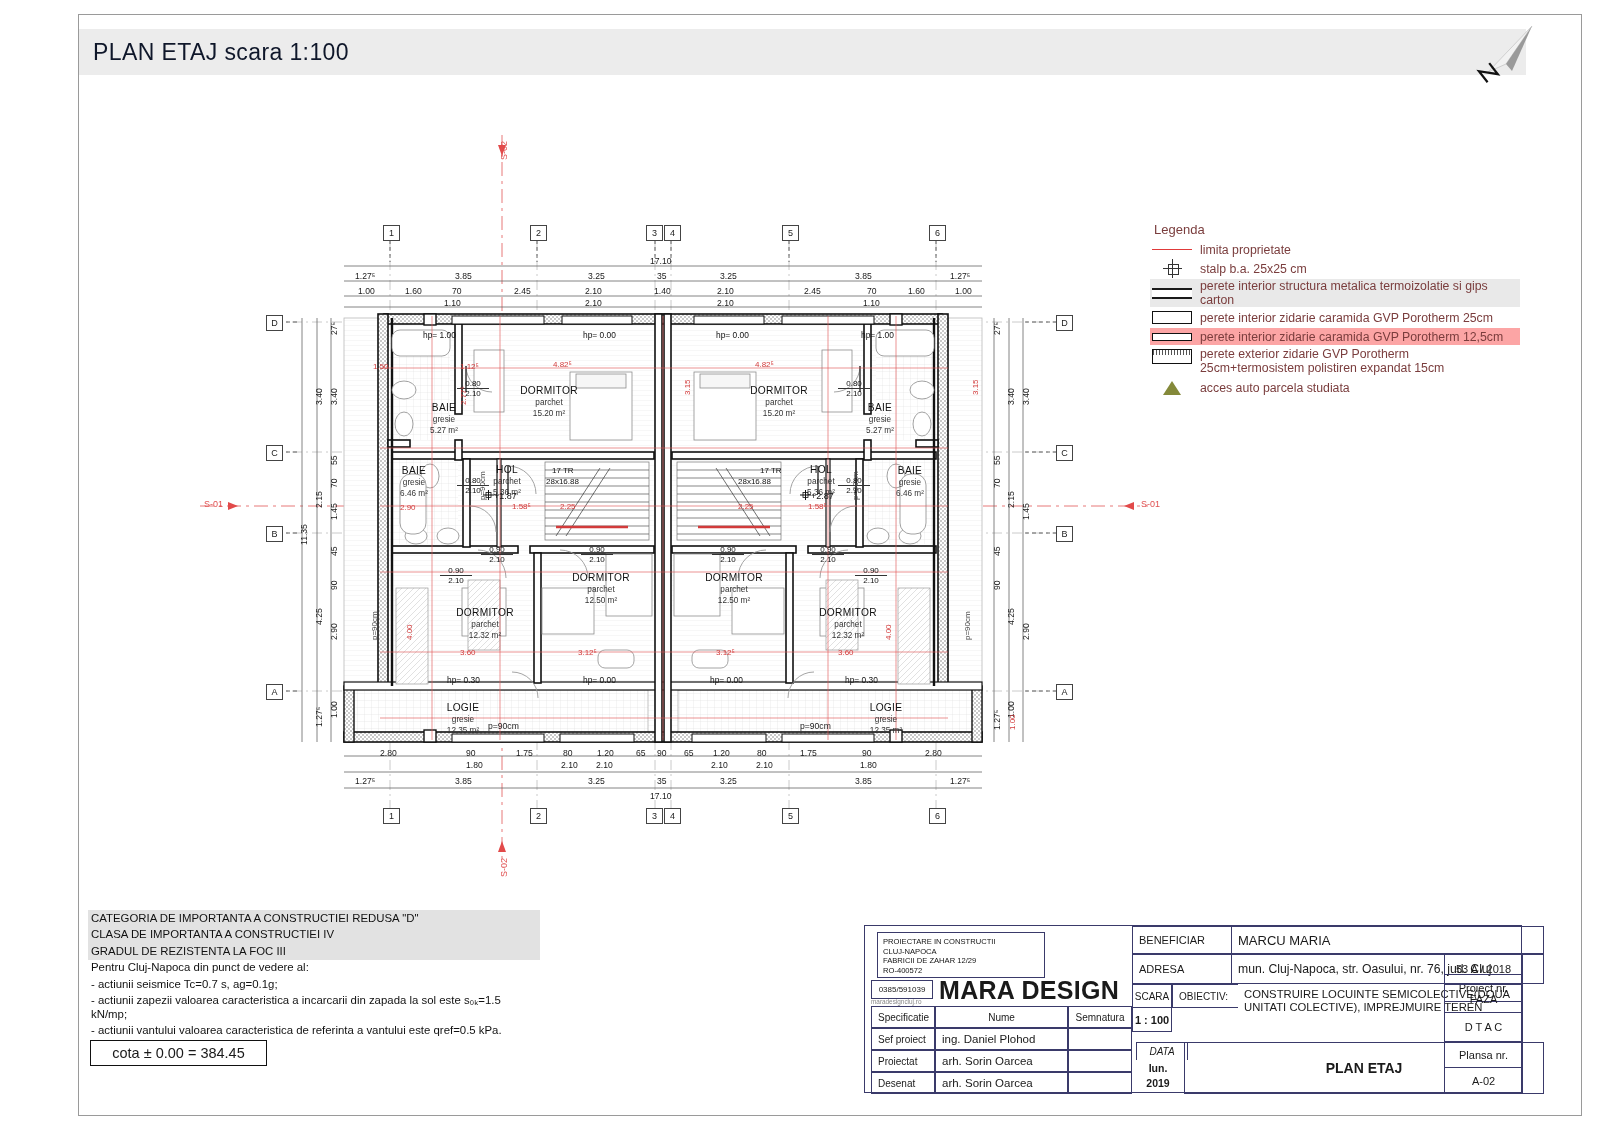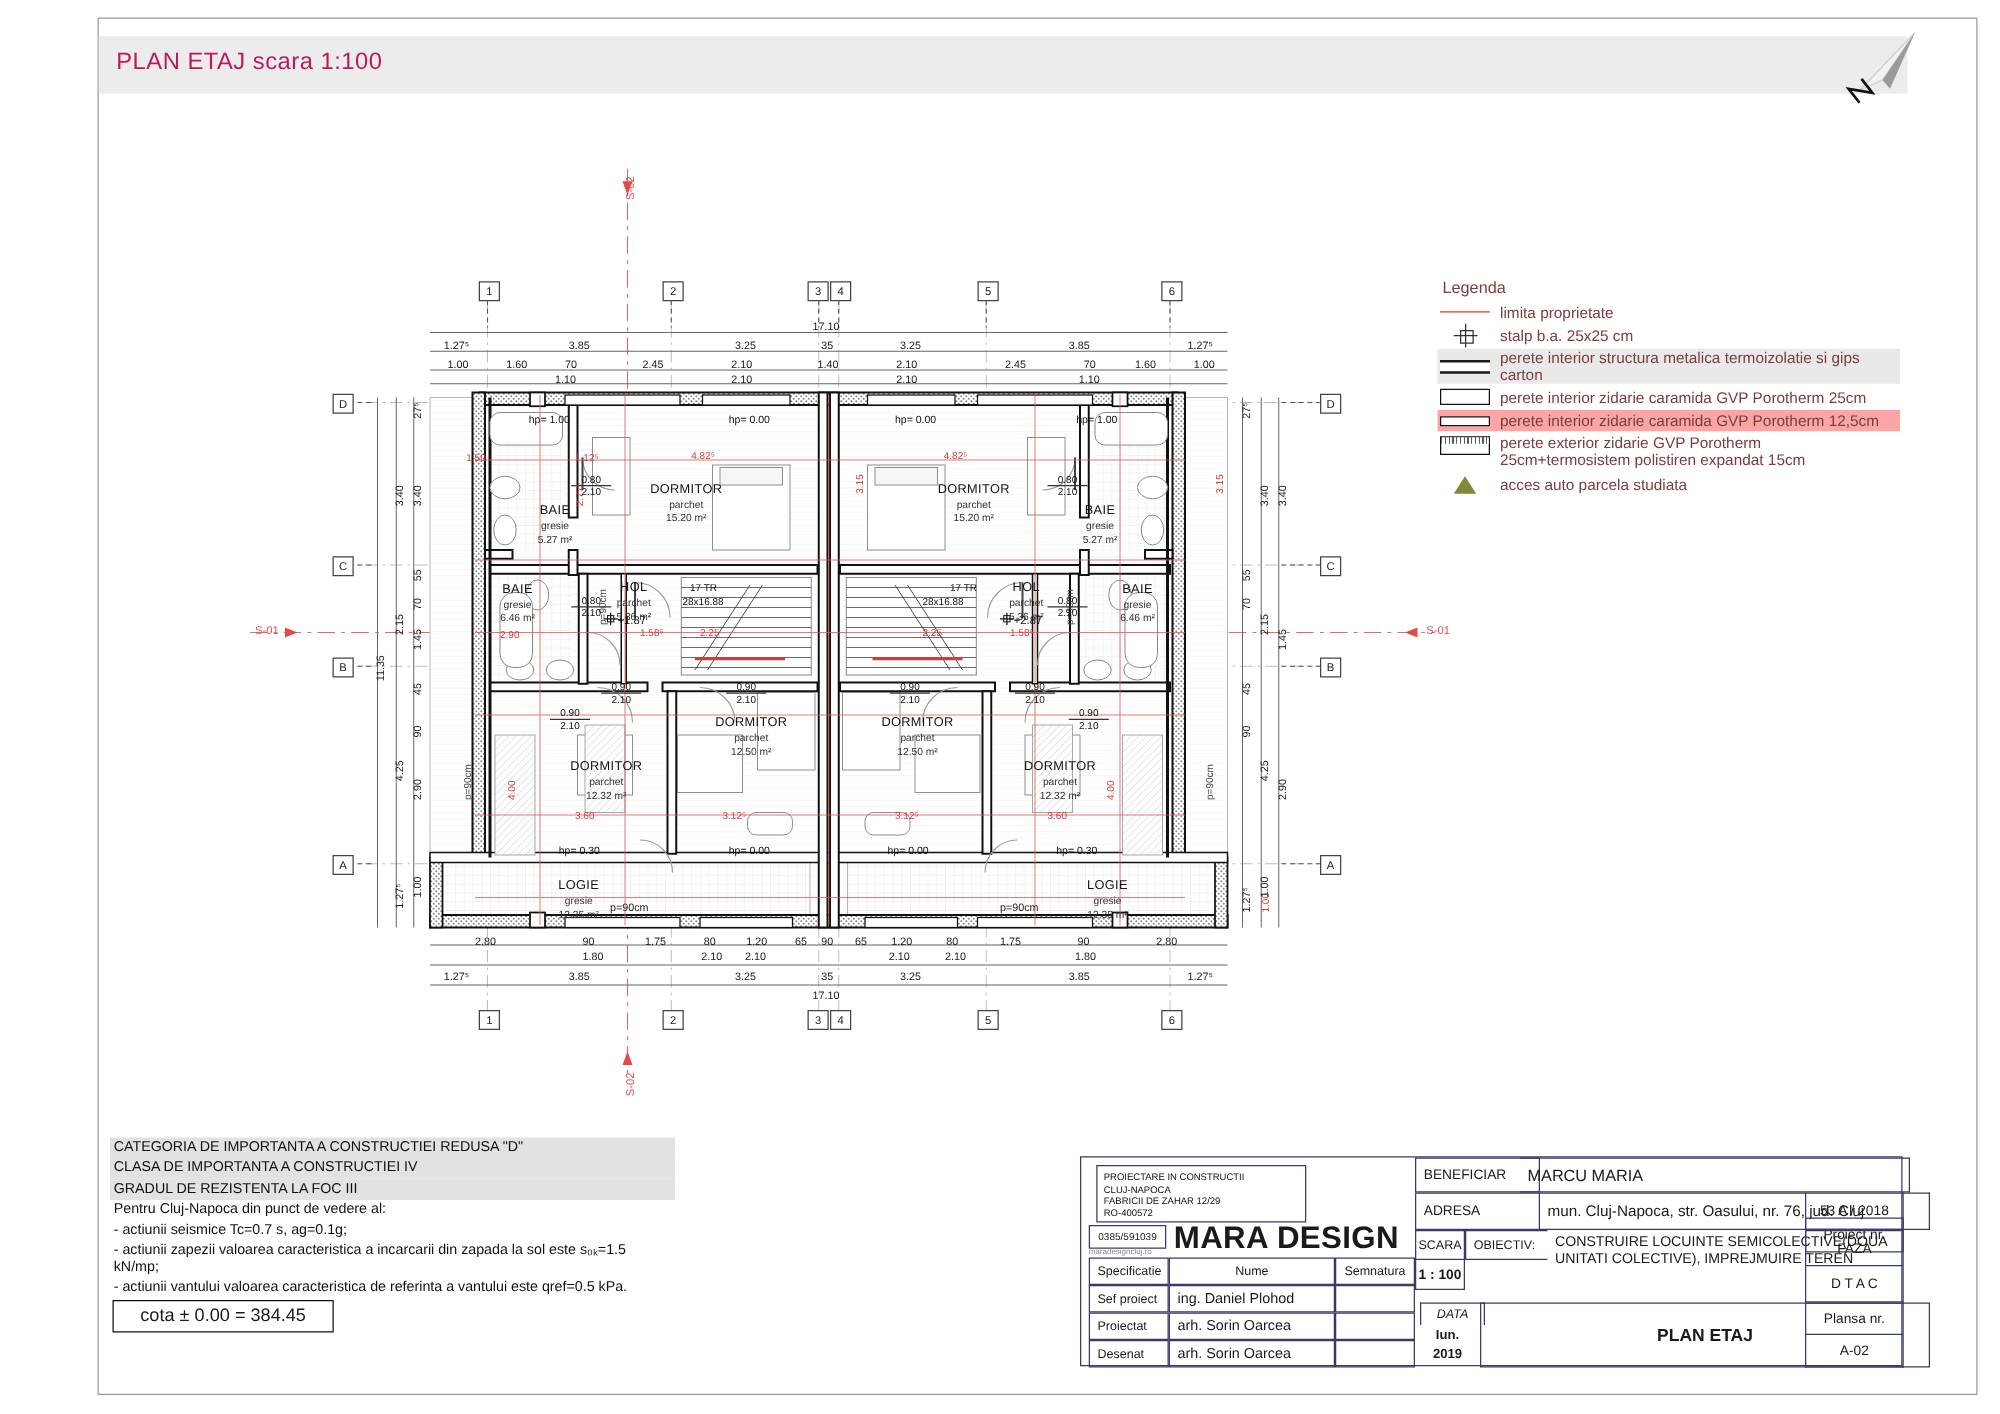--- a/index.html
+++ b/index.html
@@ -3,21 +3,21 @@
 <meta charset="utf-8">
 <style>
   html,body{margin:0;padding:0;background:#fff;}
   body{width:1600px;height:1131px;font-family:"Liberation Sans",sans-serif;color:#1a1a1a;position:relative;overflow:hidden;}
 
   .sheet{position:absolute;left:0;top:0;width:1600px;height:1131px;background:#ffffff;}
   .sheet-border{position:absolute;left:78px;top:14px;width:1504px;height:1102px;border:1px solid #9a9a9a;box-sizing:border-box;}
 
   
   .titlebar{position:absolute;left:79px;top:29px;width:1447px;height:46px;background:#ececec;}
-  .titlebar-text{position:absolute;left:93px;top:39px;font-size:19px;letter-spacing:.4px;color:#be185d;}
+  .titlebar-text{position:absolute;left:93px;top:39px;font-size:23px;letter-spacing:.4px;color:#0f172a;}
 
   .north{position:absolute;left:1462px;top:24px;width:78px;height:60px;}
 
   
   .legend{position:absolute;left:1150px;top:222px;width:370px;}
   .legend-title{font-size:13px;color:#7a3d3d;padding-left:4px;margin-bottom:4px;}
   .legend-row{display:flex;align-items:center;min-height:17px;margin-bottom:2px;position:relative;}
   .legend-row .lbl{font-size:12.3px;color:#7a3d3d;line-height:14px;padding-left:6px;}
   .legend-sym{width:44px;min-width:44px;height:15px;position:relative;display:flex;align-items:center;justify-content:center;}
 
@@ -699,21 +699,21 @@
 
     <div class="tb-cell pad6" style="left:6px;top:124px;width:64px;height:22px;font-size:10px;">Proiectat</div>
     <div class="tb-cell pad6" style="left:70px;top:124px;width:133px;height:22px;font-size:11.5px;">arh. Sorin Oarcea</div>
     <div class="tb-cell" style="left:203px;top:124px;width:64px;height:22px;"></div>
 
     <div class="tb-cell pad6" style="left:6px;top:146px;width:64px;height:22px;font-size:10px;">Desenat</div>
     <div class="tb-cell pad6" style="left:70px;top:146px;width:133px;height:22px;font-size:11.5px;">arh. Sorin Oarcea</div>
     <div class="tb-cell" style="left:203px;top:146px;width:64px;height:22px;"></div>
 
     <div class="tb-cell pad6" style="left:267px;top:0px;width:100px;height:28px;font-size:11px;">BENEFICIAR</div>
-    <div class="tb-cell pad6" style="left:351px;top:0px;width:312px;height:28px;font-size:13px;border-left:none;text-align:right;">MARCU MARIA</div>
+    <div class="tb-cell pad6" style="left:367px;top:0px;width:312px;height:28px;font-size:13px;border-left:none;text-align:right;">MARCU MARIA</div>
     <div class="tb-cell pad6" style="left:267px;top:28px;width:100px;height:30px;font-size:11px;">ADRESA</div>
     <div class="tb-cell pad6" style="left:367px;top:28px;width:312px;height:30px;font-size:12.2px;border-left:none;">mun. Cluj-Napoca, str. Oasului, nr. 76, jud. Cluj</div>
 
     <div class="tb-cell ctr" style="left:267px;top:58px;width:40px;height:24px;font-size:10px;">SCARA</div>
     <div class="tb-cell ctr" style="left:267px;top:82px;width:40px;height:24px;font-size:11px;font-weight:bold;border-top:none;">1 : 100</div>
     <div class="tb-cell pad6" style="left:307px;top:58px;width:66px;height:24px;font-size:10px;border-right:none;">OBIECTIV:</div>
     <div class="tb-plain pad6" style="left:373px;top:58px;width:280px;height:36px;font-size:11.3px;line-height:13px;display:block;padding-top:4px;">CONSTRUIRE LOCUINTE SEMICOLECTIVE(DOUA UNITATI COLECTIVE), IMPREJMUIRE TEREN</div>
 
     <div class="tb-cell ctr" style="left:271px;top:116px;width:52px;height:18px;font-size:10px;border-bottom:none;font-style:italic;">DATA</div>
     <div class="tb-plain ctr" style="left:267px;top:134px;width:52px;height:16px;font-size:10.5px;font-weight:bold;">Iun.</div>

